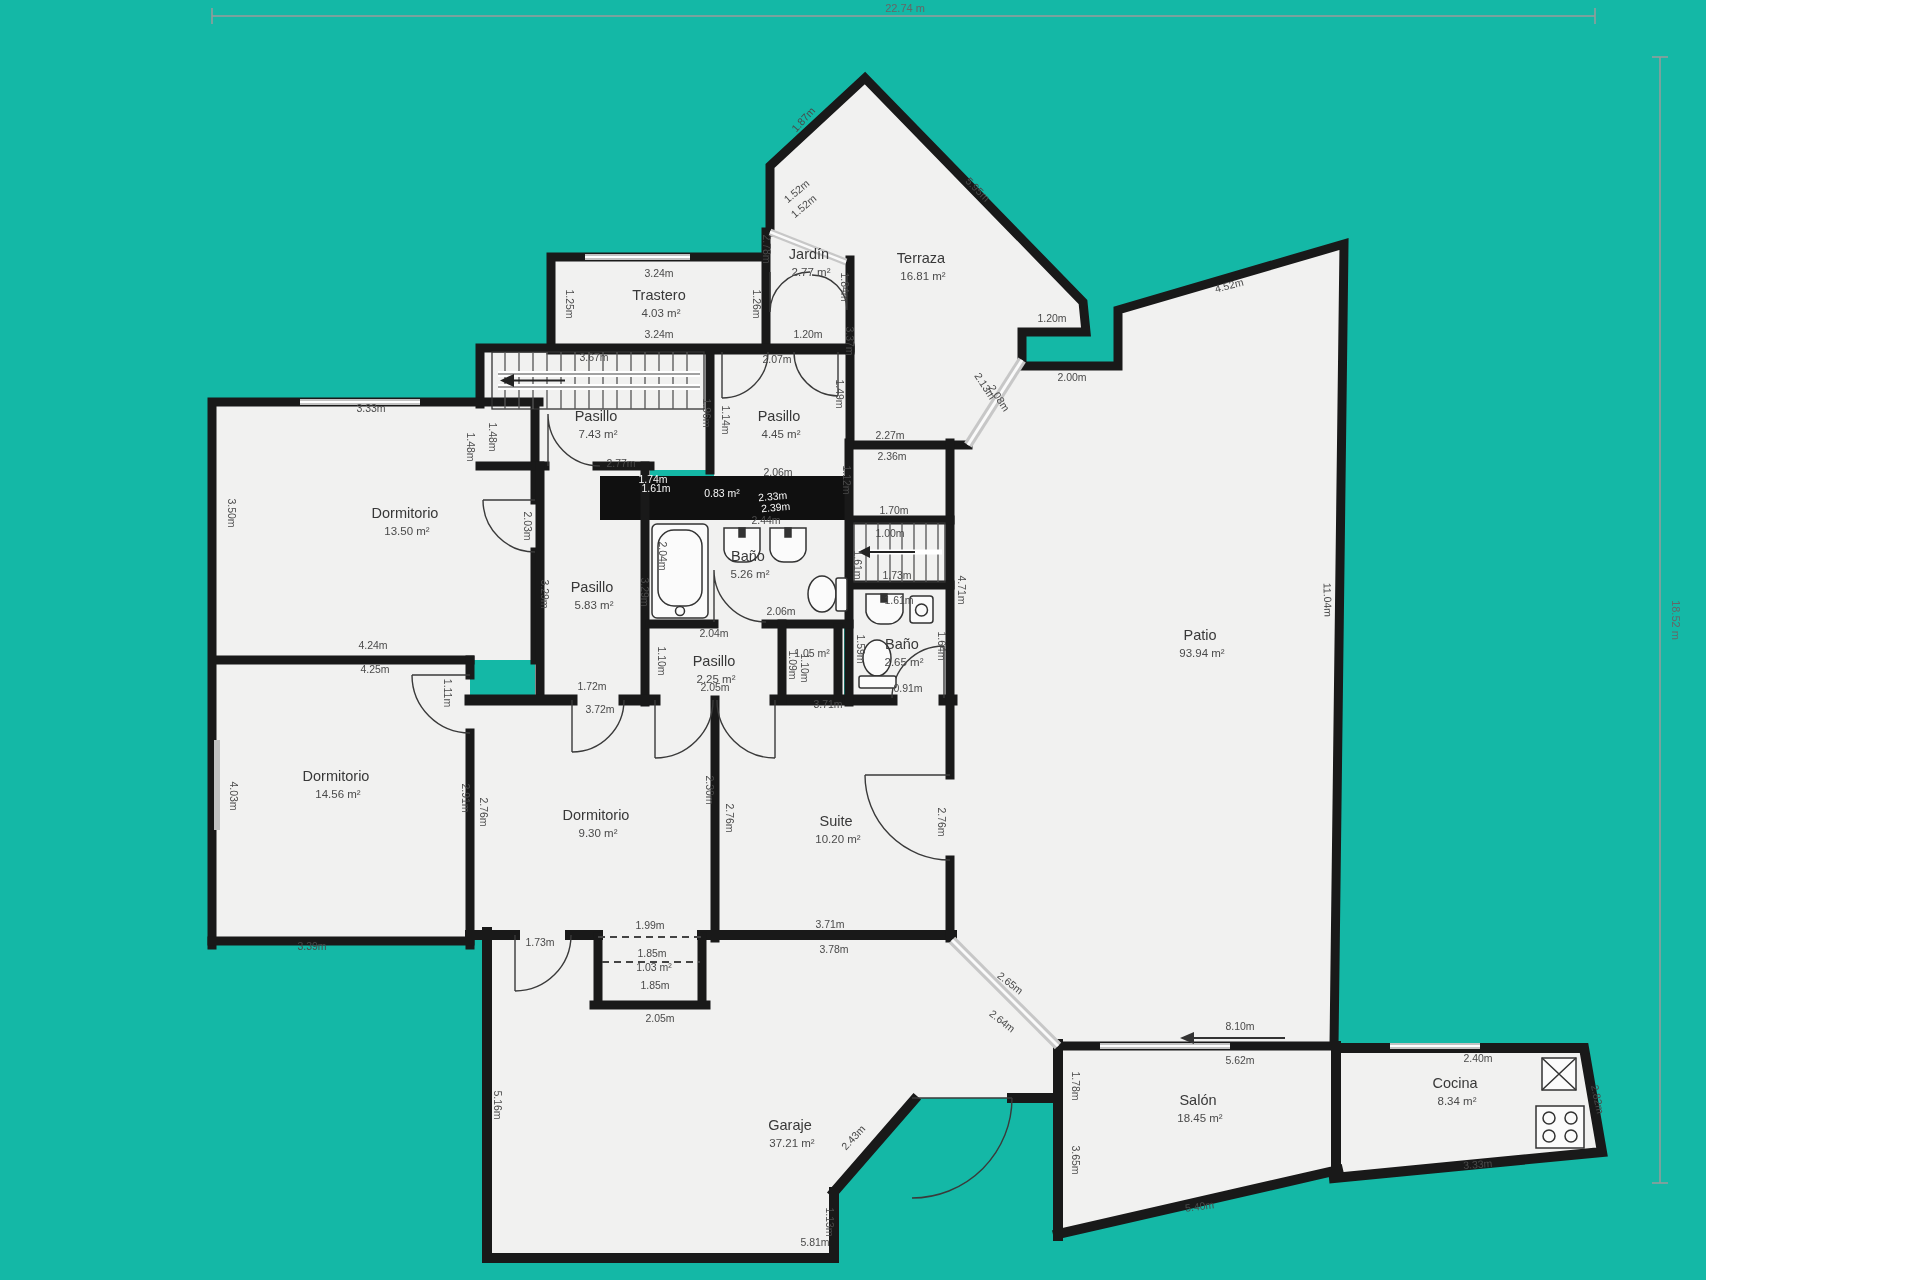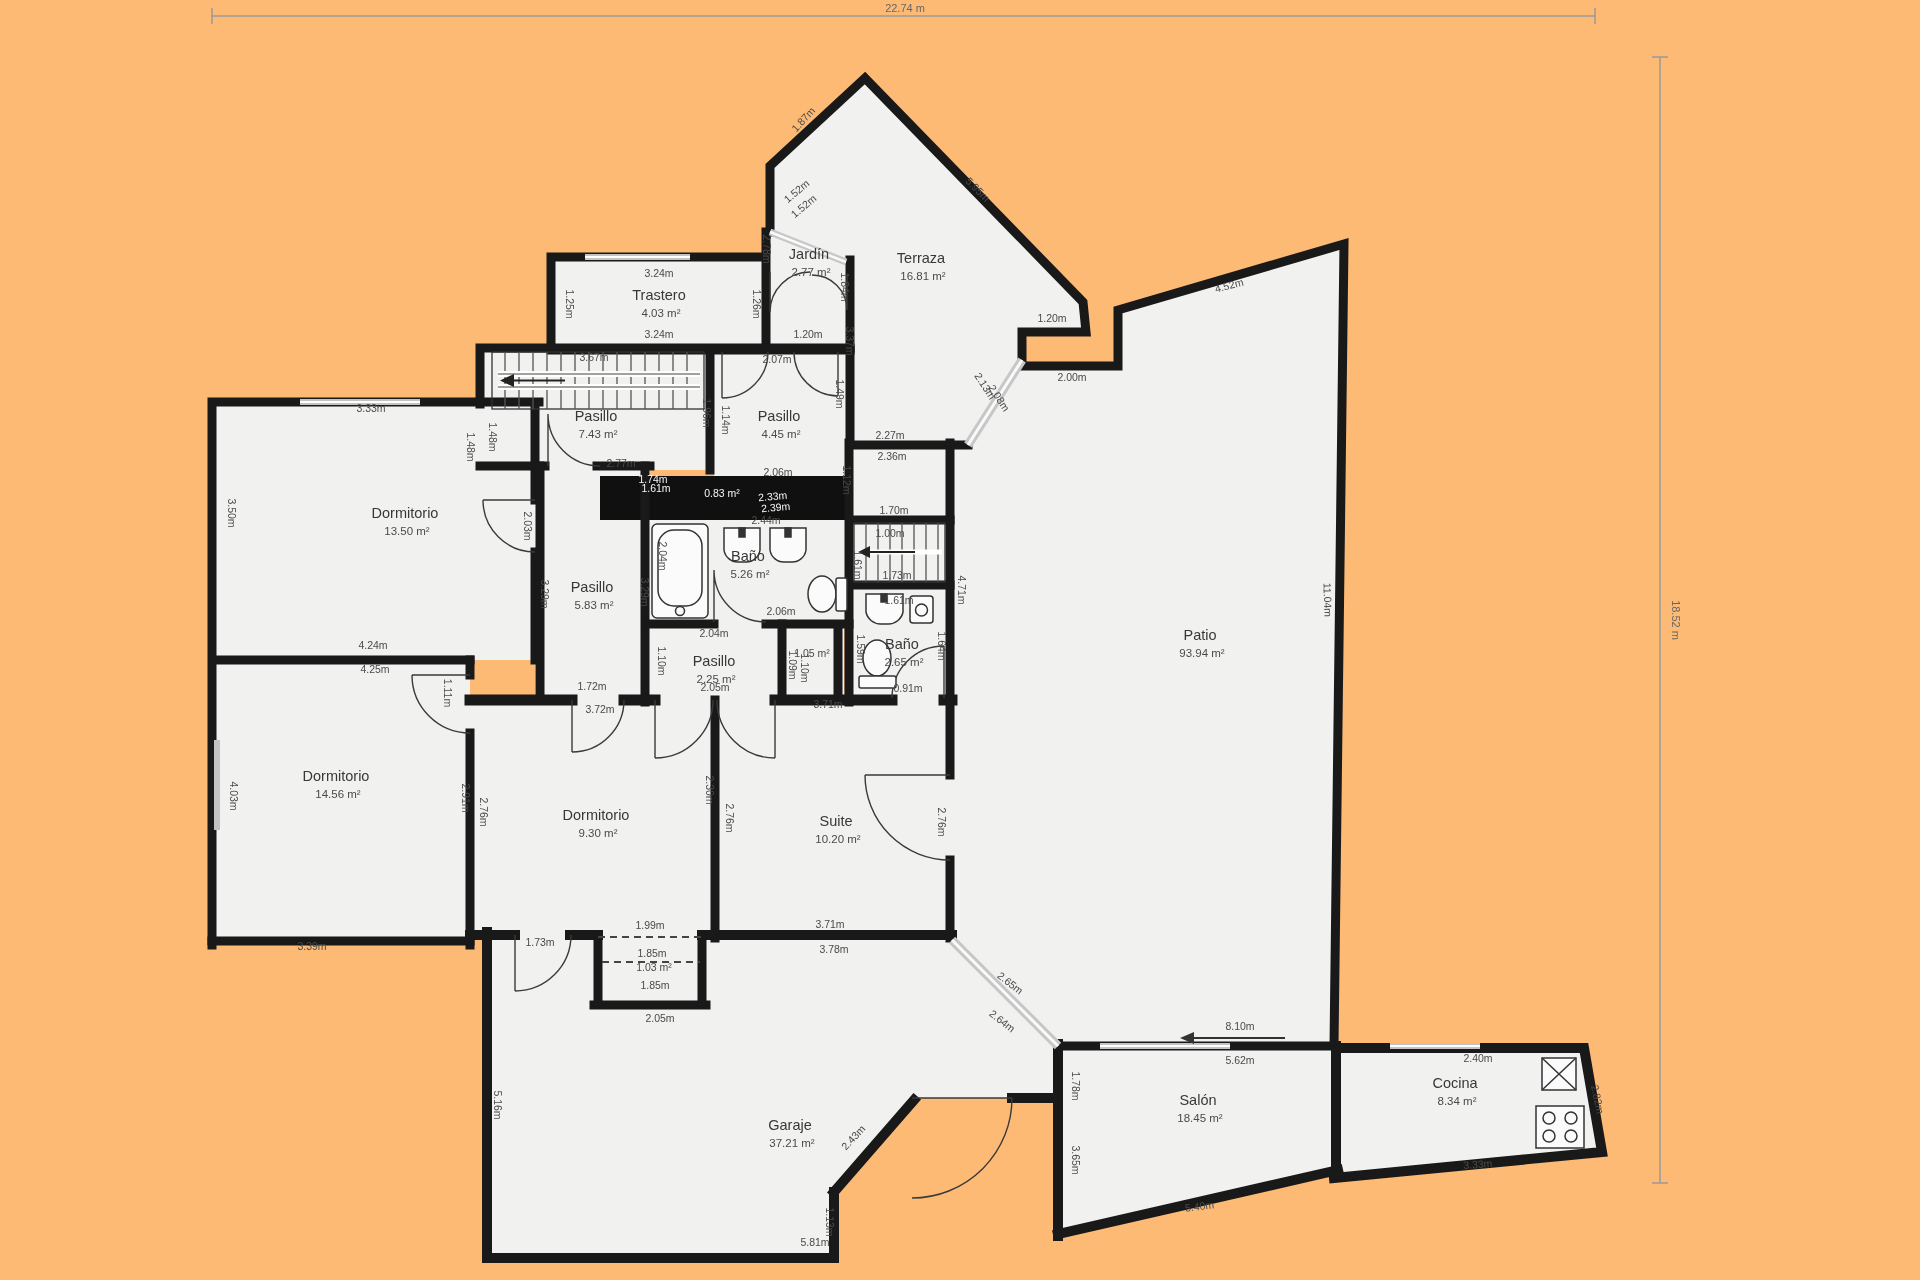--- a/index.html
+++ b/index.html
@@ -1,16 +1,16 @@
 <!DOCTYPE html>
 <html><head>
 <meta charset="utf-8">
 <style>
   html,body{margin:0;padding:0;background:#ffffff;}
-  .stage{position:relative;width:1920px;height:1280px;background:#fdba74;overflow:hidden;
+  .stage{position:relative;width:1706px;height:1280px;background:#14b8a6;overflow:hidden;
          font-family:"Liberation Sans", sans-serif;}
   svg{position:absolute;left:0;top:0;}
   text{font-family:"Liberation Sans", sans-serif;fill:#474747;}
   .room-name{font-size:14.5px;fill:#383838;}
   .room-area{font-size:11.5px;fill:#4a4a4a;}
   .dim{font-size:10.5px;fill:#4a4a4a;}
   .dim-w{fill:#f5f5f5;}
   .ruler-label{font-size:11px;fill:#666;}
 </style>
 </head>

